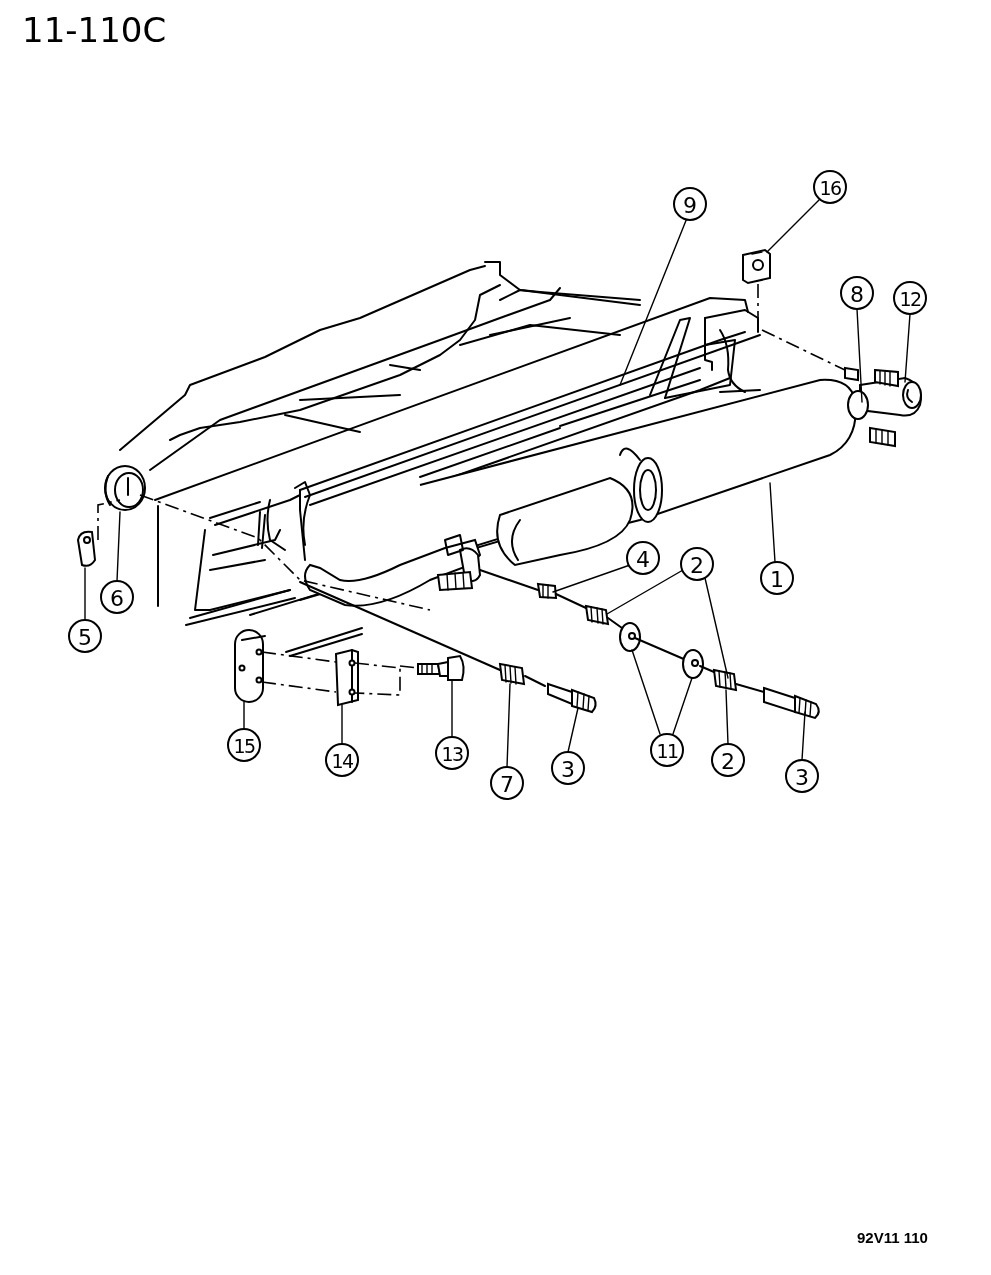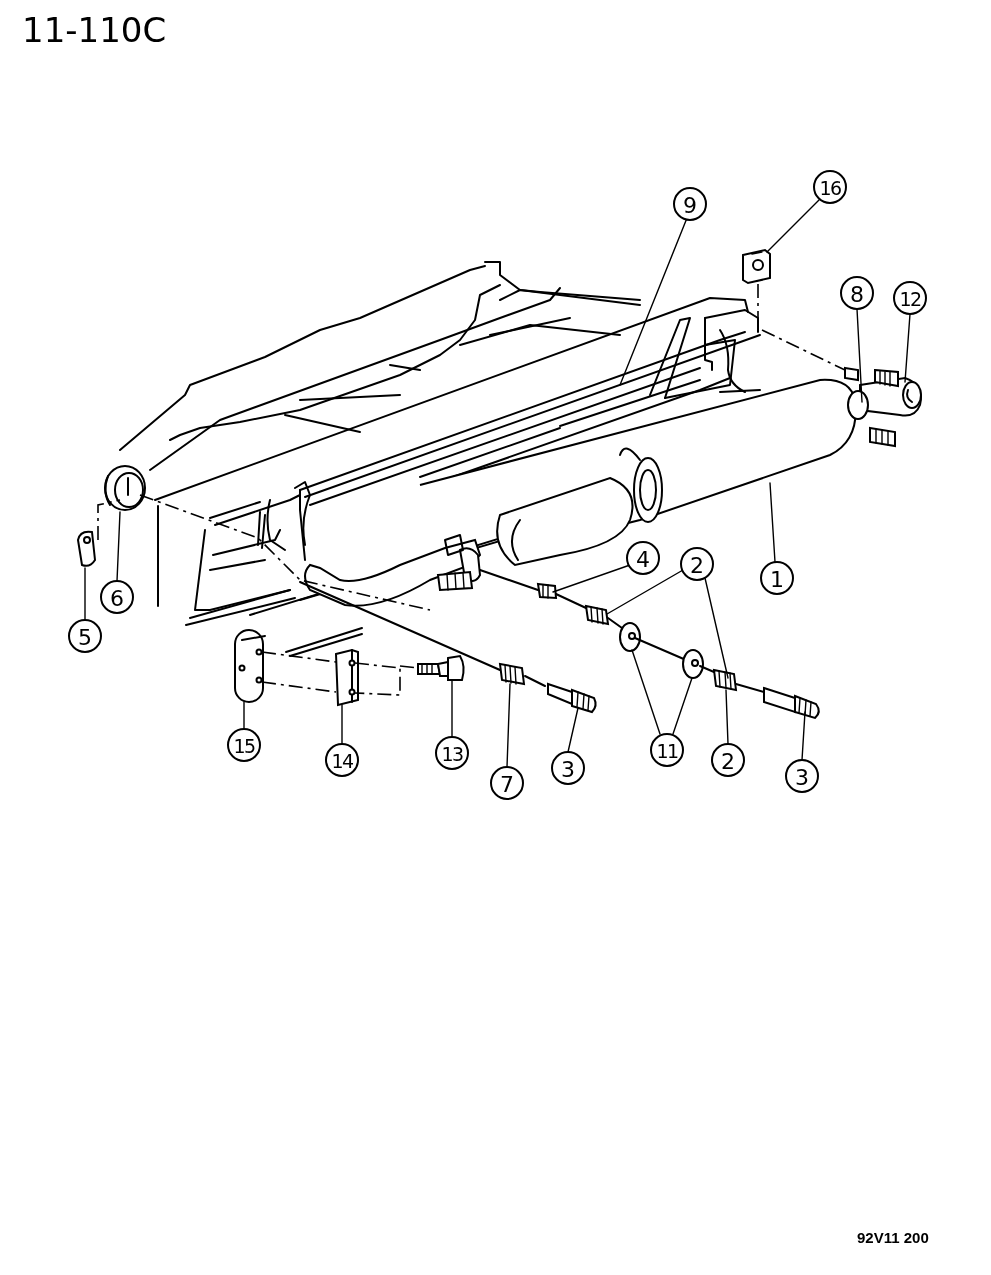--- a/index.html
+++ b/index.html
@@ -287,13 +287,13 @@
         <circle cx="244" cy="745" r="16"></circle>
         <text x="244" y="746" class="two">15</text>
       </g>
       <g class="callout">
         <circle cx="830" cy="187" r="16"></circle>
         <text x="830" y="188" class="two">16</text>
       </g>
     </g>
 </svg>
 
-<div class="footer-code">92V11 200</div>
+<div class="footer-code">92V11 110</div>
 
 </body></html>

